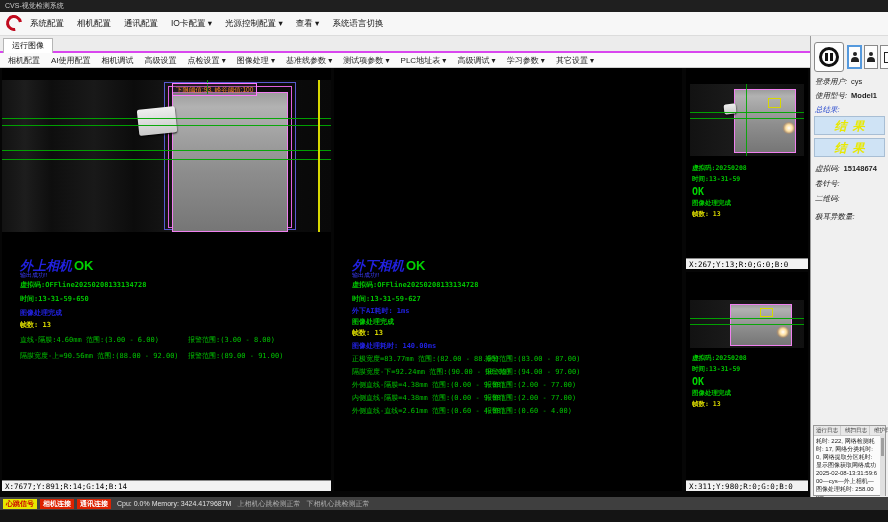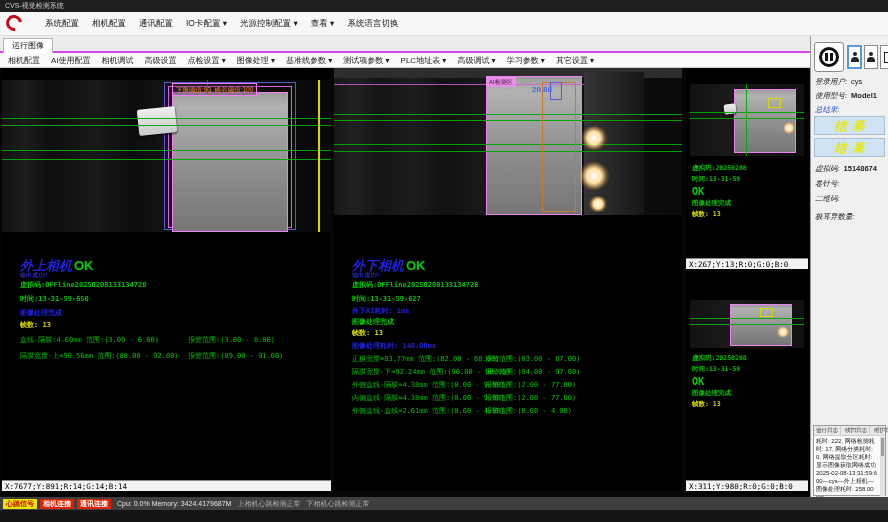--- a/index.html
+++ b/index.html
@@ -4,21 +4,21 @@
 <style>
   * { margin:0; padding:0; box-sizing:border-box; }
   html,body { background:#000; }
   body { font-family:"Liberation Sans", sans-serif; }
   .window { position:relative; width:888px; height:522px; background:#141414; overflow:hidden; }
 
   
   .titlebar { position:absolute; left:0; top:0; width:888px; height:12px; background:#1f1f1f; color:#c9c9c9; font-size:7px; line-height:12px; padding-left:5px; }
   .menubar { position:absolute; left:0; top:12px; width:888px; height:24px; background:#f7f7f7; border-bottom:1px solid #dcdcdc; }
   .logo { position:absolute; left:6px; top:3px; width:16px; height:16px; border:3px solid #c00a1e; border-radius:50%; border-right-color:transparent; transform:rotate(35deg); }
-  .menu-items { position:absolute; left:30px; top:0; height:24px; display:flex; align-items:center; gap:13px;margin-left:15px; }
+  .menu-items { position:absolute; left:30px; top:0; height:24px; display:flex; align-items:center; gap:13px; }
   .menu-item { font-size:8.5px; color:#1a1a1a; cursor:default; }
   .tabrow { position:absolute; left:0; top:36px; width:810px; height:17px; background:#ececec; border-bottom:2px solid #d946ef; }
   .tab-active { position:absolute; left:3px; top:2px; height:15px; background:#ffffff; border:1px solid #b5b5b5; border-bottom:none; font-size:8px; line-height:14px; padding:0 8px; color:#111; }
   .toolbar { position:absolute; left:0; top:53px; width:810px; height:15px; background:#fafafa; border-bottom:1px solid #cfcfcf; display:flex; align-items:center; gap:11px; padding-left:8px; }
   .tool-item { font-size:8px; color:#222; white-space:nowrap; }
 
   
   .main { position:absolute; left:0; top:68px; width:810px; height:435px; background:#060606; }
   .panel { position:absolute; background:#000; }
   .panel-left  { left:2px;  top:0; width:329px; height:423px; }
@@ -181,37 +181,20 @@
           </div>
           <div class="m-row">
             <span class="m-text">隔膜宽度-上=90.56mm 范围:(88.00 - 92.00)</span>
             <span class="m-alarm">报警范围:(89.00 - 91.00)</span>
           </div>
         </div>
       <div class="coordbar">X:7677;Y:891;R:14;G:14;B:14</div>
     </div>
 
     <div class="panel panel-center">
-      <div class="cam cam-center">
-        <div class="topband"></div>
-        <div class="structure" style="left:250px;top:4px;width:60px;height:143px;"></div>
-        <div class="product" style="left:152px;top:8px;width:96px;height:139px;"></div>
-        <div class="mline" style="left:0;top:16px;width:250px;"></div>
-        <div class="hline" style="left:0;top:46px;width:348px;"></div>
-        <div class="hline" style="left:0;top:52px;width:348px;"></div>
-        <div class="hline" style="left:0;top:76px;width:348px;"></div>
-        <div class="hline" style="left:0;top:83px;width:348px;"></div>
-        <div class="boxo" style="left:208px;top:14px;width:34px;height:130px;"></div>
-        <div class="boxb" style="left:216px;top:14px;width:12px;height:18px;"></div>
-        <div class="glow" style="left:246px;top:58px;width:28px;height:24px;"></div>
-        <div class="glow" style="left:244px;top:94px;width:32px;height:28px;"></div>
-        <div class="glow" style="left:254px;top:128px;width:20px;height:16px;"></div>
-        <div class="ai-label" style="left:152px;top:9px;">AI检测区</div>
-        <div class="ai-value" style="left:198px;top:17px;">20.88</div>
-      </div>
       <div class="cam-title" style="left:18px;top:189px;">
         <span>外下相机</span><span class="ok">OK</span>
       </div>
       <div class="t-sub" style="left:18px;top:203px;">输出成功!!</div>
       <div class="t-green" style="left:18px;top:212px;">虚拟码:OFFline20250208133134728</div>
       <div class="t-green" style="left:18px;top:226px;">时间:13-31-59-627</div>
       <div class="t-blue" style="left:18px;top:238px;">外下AI耗时: 1ms</div>
       <div class="t-green" style="left:18px;top:249px;">图像处理完成</div>
       <div class="t-yellow" style="left:18px;top:260px;">帧数: 13</div>
       <div class="t-blue" style="left:18px;top:273px;">图像处理耗时: 140.00ms</div>

